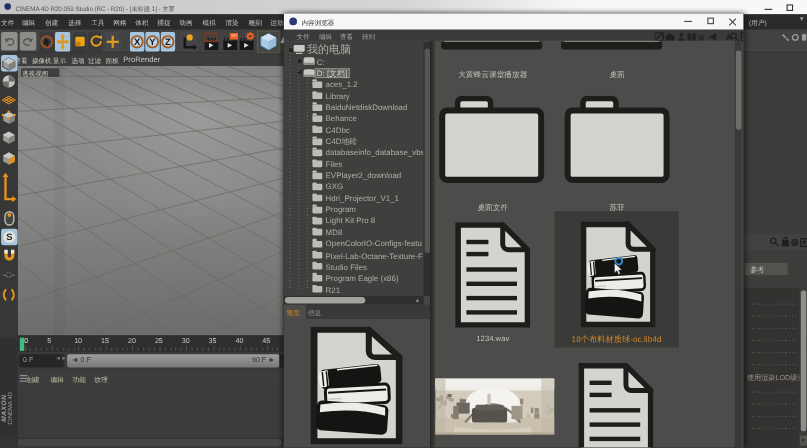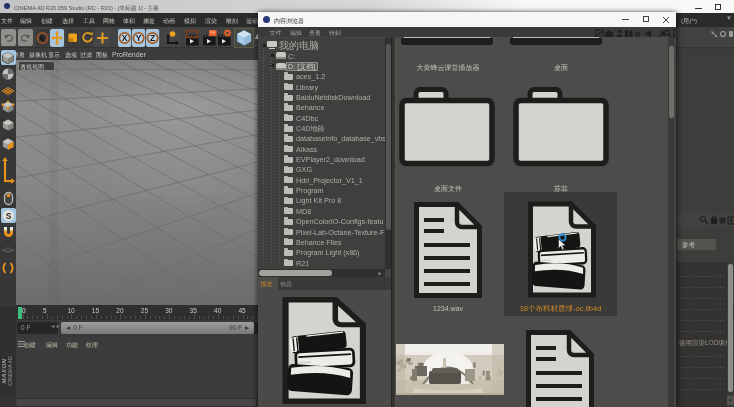--- a/index.html
+++ b/index.html
@@ -417,21 +417,21 @@
       <div style="position:absolute;left:26px;top:77.2px;width:9px;height:6px;background:#bcbcb8;border-radius:1px"></div>
       <div style="position:absolute;left:38px;top:75.7px;font-size:7.2px;line-height:9px;color:#aeaeaa;white-space:nowrap">C4Dbc</div>
       <div style="position:absolute;left:26px;top:86.1px;width:4px;height:2px;background:#bcbcb8;border-radius:1px 1px 0 0"></div>
       <div style="position:absolute;left:26px;top:87.6px;width:9px;height:6px;background:#bcbcb8;border-radius:1px"></div>
       <div style="position:absolute;left:38px;top:86.0px;font-size:7.2px;line-height:9px;color:#aeaeaa;white-space:nowrap">C4D地砖</div>
       <div style="position:absolute;left:26px;top:96.4px;width:4px;height:2px;background:#bcbcb8;border-radius:1px 1px 0 0"></div>
       <div style="position:absolute;left:26px;top:97.9px;width:9px;height:6px;background:#bcbcb8;border-radius:1px"></div>
       <div style="position:absolute;left:38px;top:96.3px;font-size:7.2px;line-height:9px;color:#aeaeaa;white-space:nowrap">databaseinfo_database_vbs</div>
       <div style="position:absolute;left:26px;top:106.8px;width:4px;height:2px;background:#bcbcb8;border-radius:1px 1px 0 0"></div>
       <div style="position:absolute;left:26px;top:108.3px;width:9px;height:6px;background:#bcbcb8;border-radius:1px"></div>
-      <div style="position:absolute;left:38px;top:106.7px;font-size:7.2px;line-height:9px;color:#aeaeaa;white-space:nowrap">Alkass</div>
+      <div style="position:absolute;left:38px;top:106.7px;font-size:7.2px;line-height:9px;color:#aeaeaa;white-space:nowrap">Files</div>
       <div style="position:absolute;left:26px;top:117.1px;width:4px;height:2px;background:#bcbcb8;border-radius:1px 1px 0 0"></div>
       <div style="position:absolute;left:26px;top:118.6px;width:9px;height:6px;background:#bcbcb8;border-radius:1px"></div>
       <div style="position:absolute;left:38px;top:117.0px;font-size:7.2px;line-height:9px;color:#aeaeaa;white-space:nowrap">EVPlayer2_download</div>
       <div style="position:absolute;left:26px;top:127.5px;width:4px;height:2px;background:#bcbcb8;border-radius:1px 1px 0 0"></div>
       <div style="position:absolute;left:26px;top:129.0px;width:9px;height:6px;background:#bcbcb8;border-radius:1px"></div>
       <div style="position:absolute;left:38px;top:127.4px;font-size:7.2px;line-height:9px;color:#aeaeaa;white-space:nowrap">GXG</div>
       <div style="position:absolute;left:26px;top:137.8px;width:4px;height:2px;background:#bcbcb8;border-radius:1px 1px 0 0"></div>
       <div style="position:absolute;left:26px;top:139.3px;width:9px;height:6px;background:#bcbcb8;border-radius:1px"></div>
       <div style="position:absolute;left:38px;top:137.7px;font-size:7.2px;line-height:9px;color:#aeaeaa;white-space:nowrap">Hdri_Projector_V1_1</div>
       <div style="position:absolute;left:26px;top:148.2px;width:4px;height:2px;background:#bcbcb8;border-radius:1px 1px 0 0"></div>
@@ -444,24 +444,24 @@
       <div style="position:absolute;left:26px;top:170.4px;width:9px;height:6px;background:#bcbcb8;border-radius:1px"></div>
       <div style="position:absolute;left:38px;top:168.8px;font-size:7.2px;line-height:9px;color:#aeaeaa;white-space:nowrap">MD8</div>
       <div style="position:absolute;left:26px;top:179.2px;width:4px;height:2px;background:#bcbcb8;border-radius:1px 1px 0 0"></div>
       <div style="position:absolute;left:26px;top:180.7px;width:9px;height:6px;background:#bcbcb8;border-radius:1px"></div>
       <div style="position:absolute;left:38px;top:179.1px;font-size:7.2px;line-height:9px;color:#aeaeaa;white-space:nowrap">OpenColorIO-Configs-featu</div>
       <div style="position:absolute;left:26px;top:189.6px;width:4px;height:2px;background:#bcbcb8;border-radius:1px 1px 0 0"></div>
       <div style="position:absolute;left:26px;top:191.1px;width:9px;height:6px;background:#bcbcb8;border-radius:1px"></div>
       <div style="position:absolute;left:38px;top:189.5px;font-size:7.2px;line-height:9px;color:#aeaeaa;white-space:nowrap">Pixel-Lab-Octane-Texture-F</div>
       <div style="position:absolute;left:26px;top:199.9px;width:4px;height:2px;background:#bcbcb8;border-radius:1px 1px 0 0"></div>
       <div style="position:absolute;left:26px;top:201.4px;width:9px;height:6px;background:#bcbcb8;border-radius:1px"></div>
-      <div style="position:absolute;left:38px;top:199.8px;font-size:7.2px;line-height:9px;color:#aeaeaa;white-space:nowrap">Behance Files</div>
+      <div style="position:absolute;left:38px;top:199.8px;font-size:7.2px;line-height:9px;color:#aeaeaa;white-space:nowrap">Studio Files</div>
       <div style="position:absolute;left:26px;top:210.3px;width:4px;height:2px;background:#bcbcb8;border-radius:1px 1px 0 0"></div>
       <div style="position:absolute;left:26px;top:211.8px;width:9px;height:6px;background:#bcbcb8;border-radius:1px"></div>
-      <div style="position:absolute;left:38px;top:210.2px;font-size:7.2px;line-height:9px;color:#aeaeaa;white-space:nowrap">Program Light (x86)</div>
+      <div style="position:absolute;left:38px;top:210.2px;font-size:7.2px;line-height:9px;color:#aeaeaa;white-space:nowrap">Program Eagle (x86)</div>
       <div style="position:absolute;left:26px;top:220.6px;width:4px;height:2px;background:#bcbcb8;border-radius:1px 1px 0 0"></div>
       <div style="position:absolute;left:26px;top:222.1px;width:9px;height:6px;background:#bcbcb8;border-radius:1px"></div>
       <div style="position:absolute;left:38px;top:220.5px;font-size:7.2px;line-height:9px;color:#aeaeaa;white-space:nowrap">R21</div>
     </div>
 <div class="ab" style="left:127px;top:26px;width:6px;height:231px;background:#302f2d"></div>
 <div class="ab" style="left:127.5px;top:32px;width:5px;height:186px;background:#565654;border-radius:2px"></div>
 <div class="ab" style="left:133px;top:24.5px;width:5px;height:370.5px;background:#34332f;border-left:1px solid #222;border-right:1px solid #555"></div>
 <div class="ab" style="left:0;top:257px;width:127px;height:8px;background:#302f2d"></div>
 <div class="ab" style="left:1px;top:258px;width:73px;height:6px;background:#a2a29e;border-radius:3px"></div>
 <div class="ab" style="left:120px;top:259.5px;width:3px;height:3px;background:#777773;border-radius:50%"></div>

